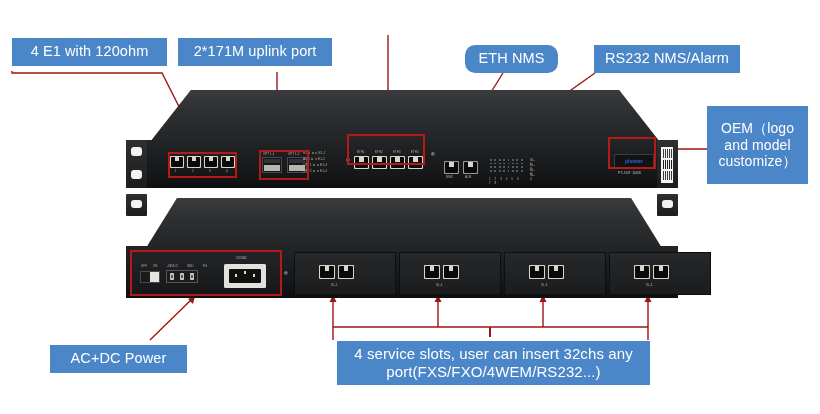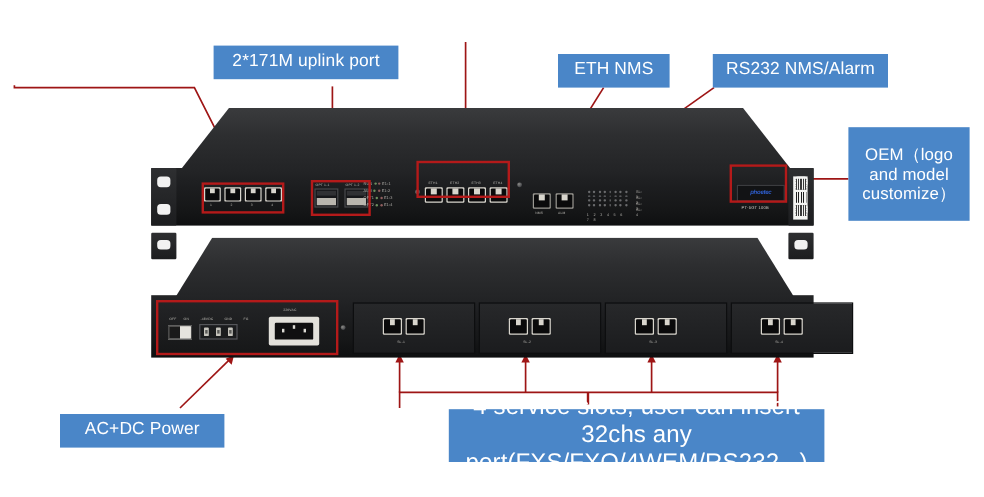--- a/index.html
+++ b/index.html
@@ -406,20 +406,21 @@
       <div class="plabel sm" style="left:36px;top:30px;">SL-4</div>
     </div>
   </div>
 
   <div class="hl" style="left:168px;top:152px;width:69px;height:26px;"></div>
   <div class="hl" style="left:259px;top:150px;width:50px;height:30px;"></div>
   <div class="hl" style="left:347px;top:134px;width:78px;height:31px;"></div>
   <div class="hl" style="left:608px;top:137px;width:48px;height:32px;"></div>
   <div class="hl" style="left:130px;top:250px;width:152px;height:46px;"></div>
 
+  <div class="callout" style="left:12px;top:38px;width:155px;height:28px;">4 E1 with 120ohm</div>
   <div class="callout" style="left:178px;top:38px;width:154px;height:28px;">2*171M uplink port</div>
-  <div class="callout" style="left:465px;top:45px;width:93px;height:28px;">ETH NMS</div>
+  <div class="callout" style="left:465px;top:45px;width:93px;height:28px;border-radius:10px;">ETH NMS</div>
   <div class="callout" style="left:594px;top:45px;width:146px;height:28px;">RS232 NMS/Alarm</div>
   <div class="callout wrap" style="left:707px;top:106px;width:101px;height:78px;font-size:14px;">OEM（logo and model customize）</div>
   <div class="callout" style="left:50px;top:345px;width:137px;height:28px;">AC+DC Power</div>
-  <div class="callout wrap" style="left:337px;top:341px;width:313px;height:44px;font-size:20px;margin-left:37px;">4 service slots, user can insert 32chs any port(FXS/FXO/4WEM/RS232...)</div>
+  <div class="callout wrap" style="left:337px;top:341px;width:313px;height:44px;font-size:15px;">4 service slots, user can insert 32chs any port(FXS/FXO/4WEM/RS232...)</div>
 
 </div>
 
 </body></html>

